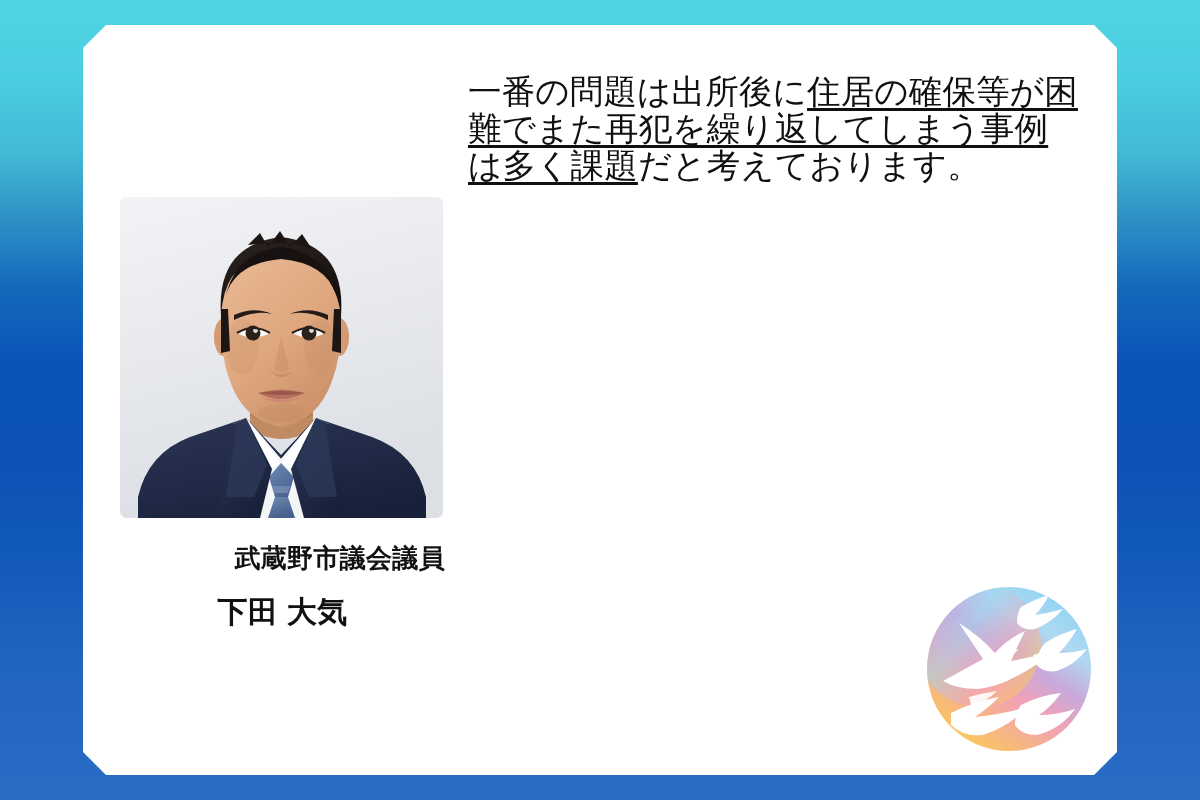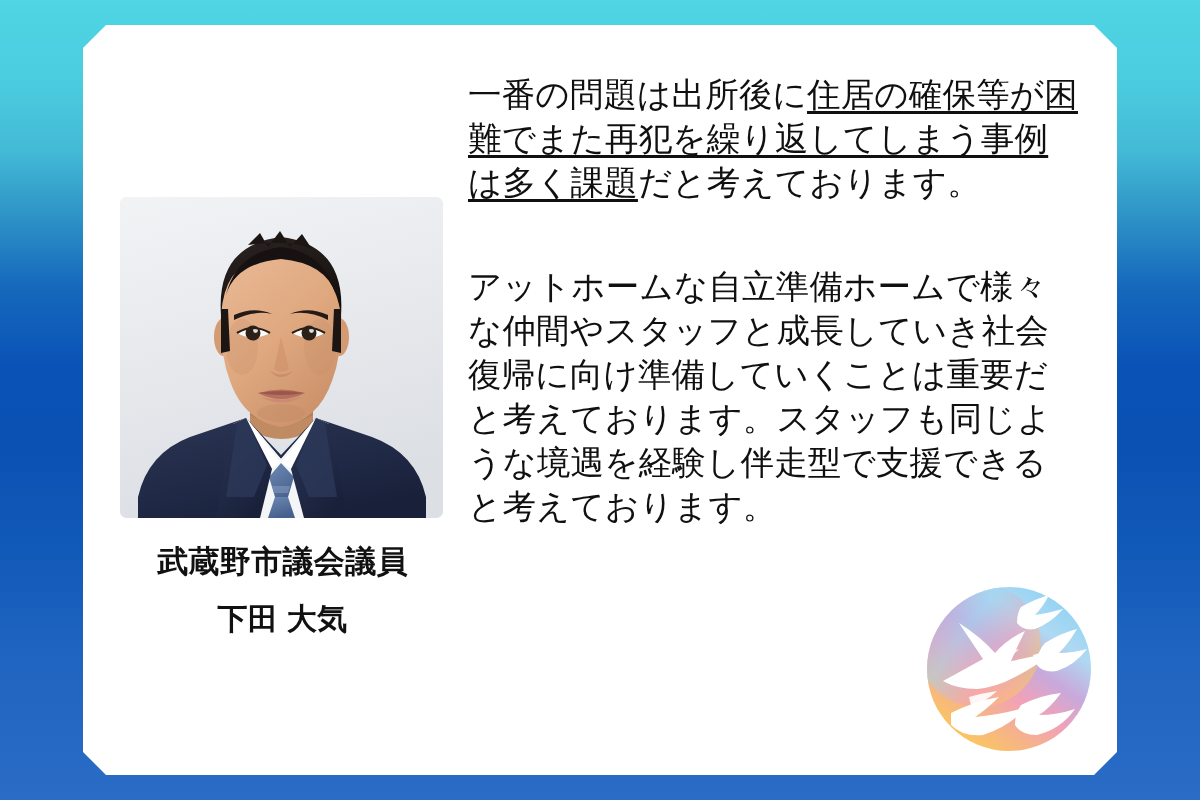--- a/index.html
+++ b/index.html
@@ -72,32 +72,32 @@
   .portrait svg { display: block; width: 100%; height: 100%; }
 
   .caption {
     margin-top: 22px;
     text-align: center;
     color: #111111;
     font-weight: bold;
     line-height: 1.42;
     letter-spacing: 0.02em;
   }
-  .caption-line-1 { font-size: 31px; display: block; }
+  .caption-line-1 { font-size: 26px; display: block; text-align: right; }
   .caption-line-2 { font-size: 30px; display: block; margin-top: 14px; }
 
   
   .copy {
     position: absolute;
     left: 385px;
     top: 48px;
     width: 610px;
     color: #101010;
     font-size: 33.5px;
-    line-height: 44px;
+    line-height: 37px;
     letter-spacing: 0.005em;
   }
   .para { margin: 0; }
   .para + .para { margin-top: 60px; }
   .u {
     text-decoration: underline;
     text-decoration-thickness: 2.5px;
     text-underline-offset: 5px;
   }
 
@@ -213,21 +213,20 @@
 
       <div class="caption">
         <span class="caption-line-1">武蔵野市議会議員</span>
         <span class="caption-line-2">下田 大気</span>
       </div>
 
     </div>
 
     <div class="copy">
       <p class="para"><span>一番の問題は出所後に</span><span class="u">住居の確保等が困難でまた再犯を繰り返してしまう事例は多く課題</span><span>だと考えております。</span></p>
-      <p class="para"><span>アットホームな自立準備ホームで様々な仲間やスタッフと成長していき社会復帰に向け準備していくことは重要だと考えております。スタッフも同じような境遇を経験し伴走型で支援できると考えております。</span></p>
     </div>
 
     <div class="logo">
       <svg viewBox="0 0 168 168" aria-hidden="true">
         <defs>
           <linearGradient id="logoGrad" x1="0.82" y1="0.05" x2="0.2" y2="0.95">
             <stop offset="0" stop-color="#8FD3F4"></stop>
             <stop offset="0.22" stop-color="#AFD9F2"></stop>
             <stop offset="0.42" stop-color="#C8A9DB"></stop>
             <stop offset="0.62" stop-color="#F2A2B6"></stop>

